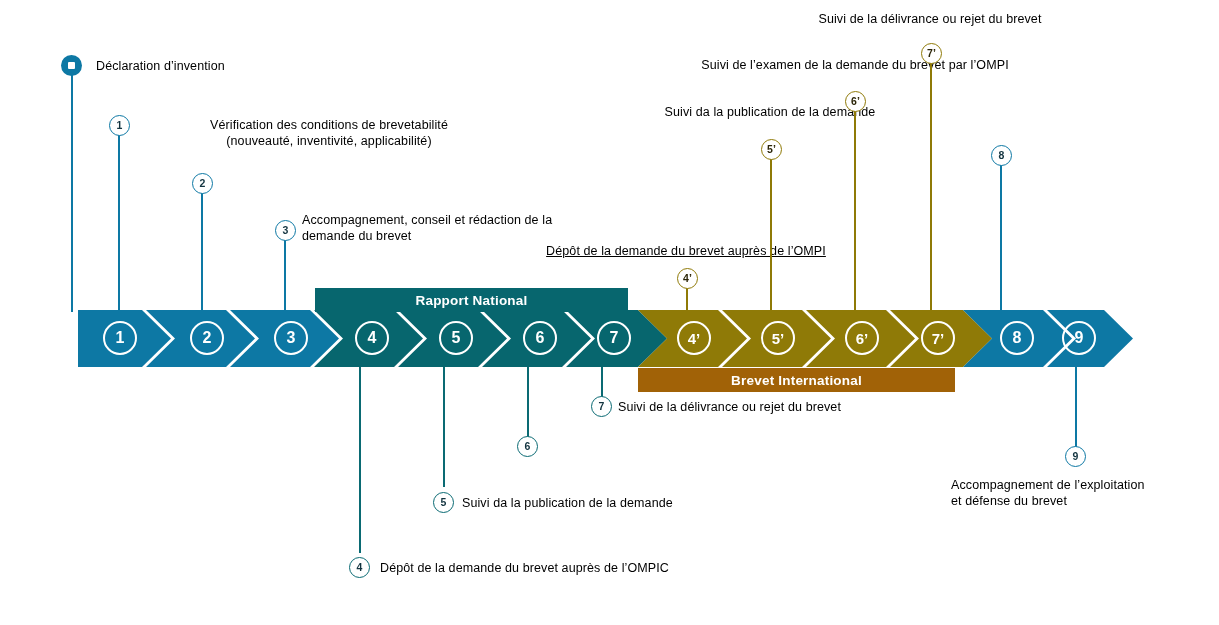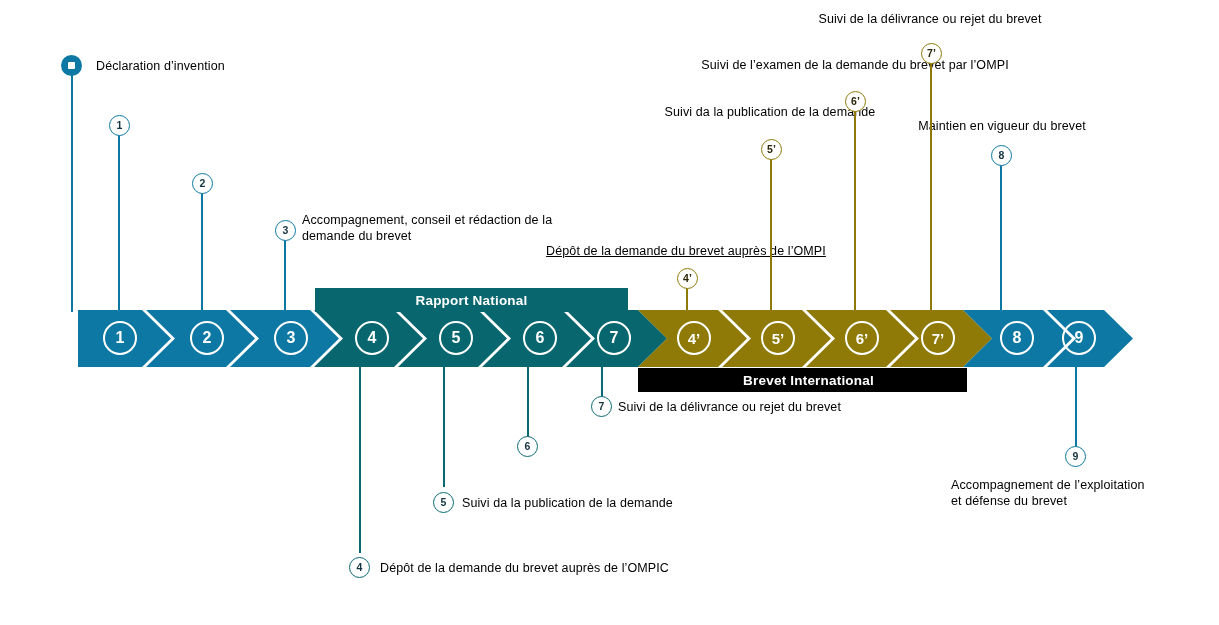--- a/index.html
+++ b/index.html
@@ -54,21 +54,21 @@
     display:flex;align-items:center;justify-content:center;
     color:#ffffff;font-size:16px;font-weight:bold;z-index:5;
   }
 
   
   .banner{
     position:absolute;display:flex;align-items:center;justify-content:center;
     color:#ffffff;font-size:13.5px;font-weight:bold;letter-spacing:.2px;z-index:4;
   }
   .banner.nat{background:#07666e;}
-  .banner.intl{background:#000000;padding-left:12px;}
+  .banner.intl{background:#a16207;}
 </style>
 </head>
 <body>
 
 <div id="stage">
 
   <svg id="band" viewBox="0 0 1219 625" xmlns="http://www.w3.org/2000/svg">
 
     <rect x="315" y="288" width="313" height="24" fill="#07666e"></rect>
 
@@ -142,20 +142,22 @@
   <div class="leader blue" style="left:71px;top:72px;height:240px;"></div>
   <div class="dot" style="left:61px;top:55px;">
     <i></i>
   </div>
   <div class="lbl l" style="left:96px;top:58px;width:300px;">Déclaration d’invention</div>
 
   <div class="leader blue" style="left:118px;top:134px;height:178px;"></div>
   <div class="marker blue" style="left:109px;top:115px;">
     <span>1</span>
   </div>
+  <div class="lbl c" style="left:140px;top:117px;width:378px;text-align:center;">Vérification des conditions de brevetabilité
+(nouveauté, inventivité, applicabilité)</div>
 
   <div class="leader blue" style="left:201px;top:192px;height:120px;"></div>
   <div class="marker blue" style="left:192px;top:173px;">
     <span>2</span>
   </div>
 
   <div class="leader blue" style="left:284px;top:239px;height:73px;"></div>
   <div class="marker blue" style="left:275px;top:220px;">
     <span>3</span>
   </div>
@@ -183,21 +185,20 @@
   <div class="leader gold" style="left:930px;top:62px;height:250px;"></div>
   <div class="marker gold" style="left:921px;top:43px;">
     <span>7’</span>
   </div>
   <div class="lbl c" style="left:680px;top:11px;width:500px;text-align:center;">Suivi de la délivrance ou rejet du brevet</div>
 
   <div class="leader blue" style="left:1000px;top:164px;height:148px;"></div>
   <div class="marker blue" style="left:991px;top:145px;">
     <span>8</span>
   </div>
-  <div class="lbl c" style="left:836px;top:118px;width:332px;text-align:center;">Maintien en vigueur du brevet</div>
 
   <div class="leader teal" style="left:601px;top:365px;height:32px;"></div>
   <div class="marker teal" style="left:591px;top:396px;">
     <span>7</span>
   </div>
   <div class="lbl l" style="left:618px;top:399px;width:420px;">Suivi de la délivrance ou rejet du brevet</div>
 
   <div class="leader teal" style="left:527px;top:365px;height:72px;"></div>
   <div class="marker teal" style="left:517px;top:436px;">
     <span>6</span>

